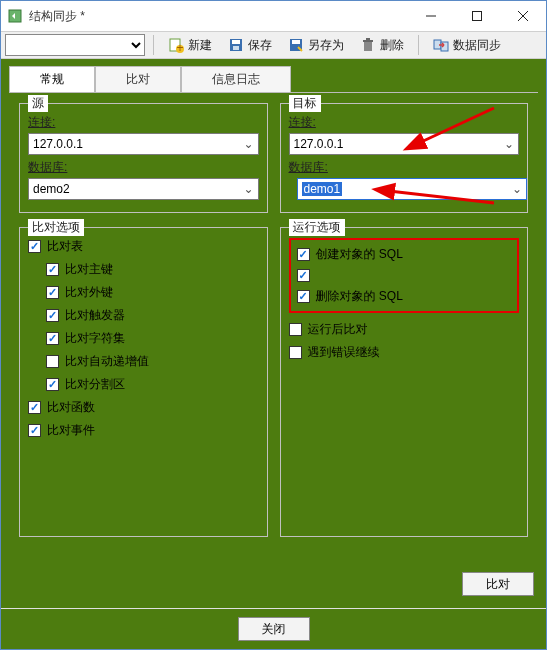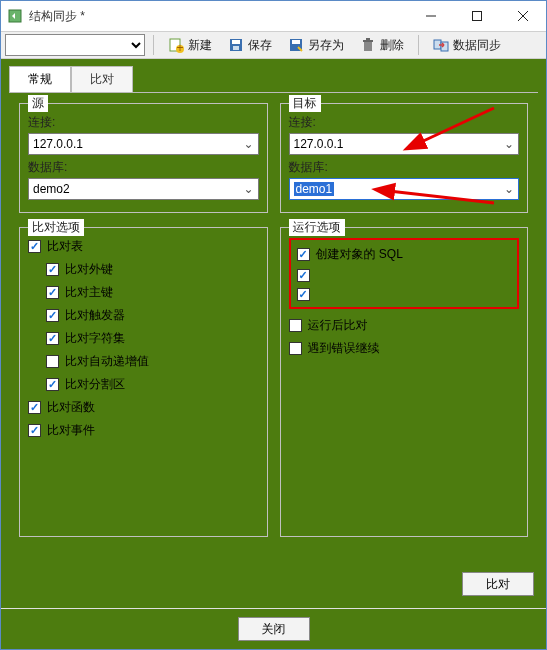--- a/index.html
+++ b/index.html
@@ -9,31 +9,31 @@
   .titlebar .icon { width: 16px; height: 16px; display: inline-flex; align-items: center; justify-content: center; margin-right: 6px; }
   .titlebar .title { flex: 1; color: #333; }
   .winbtns { display: flex; height: 100%; }
   .winbtn { width: 46px; height: 30px; display: flex; align-items: center; justify-content: center; color: #333; }
   .toolbar { height: 28px; background: #f0f0f0; border-top: 1px solid #d0d0d0; border-bottom: 1px solid #d0d0d0; display: flex; align-items: center; padding: 0 4px; gap: 4px; }
   .toolbar select { height: 22px; width: 140px; background: #fff; border: 1px solid #888; }
   .tbtn { display: inline-flex; align-items: center; gap: 4px; padding: 2px 6px; cursor: pointer; color: #222; }
   .tbtn .ic { width: 16px; height: 16px; display: inline-flex; align-items: center; justify-content: center; }
   .tsep { width: 1px; height: 20px; background: #c0c0c0; margin: 0 4px; }
   .tabs { display: flex; padding: 6px 8px 0 8px; gap: 0; }
-  .tab { padding: 4px 18px; border: 1px solid #bbb; border-bottom: none; background: #f5f5f5; color: #333; cursor: pointer; position: relative; top: 1px; }
+  .tab { padding: 4px 30px; border: 1px solid #bbb; border-bottom: none; background: #f5f5f5; color: #333; cursor: pointer; position: relative; top: 1px; }
   .tab.active { background: #fff; border-bottom: 1px solid #fff; color: #000; }
   .content { flex: 1; border-top: 1px solid #bbb; margin: 0 8px 8px 8px; padding: 10px; position: relative; }
   .columns { display: flex; gap: 12px; }
   .col { flex: 1; }
   .grp { border: 1px solid #c0c0c0; padding: 10px 8px 8px 8px; position: relative; margin-bottom: 14px; }
   .grp > .grp-title { position: absolute; top: -9px; left: 8px; background: #fff; padding: 0 4px; color: #222; }
   .fld { margin-bottom: 4px; }
-  .fld label { display: block; margin-bottom: 2px; color: #222; }
+  .fld label { display: block; margin-bottom: 2px; color: #222; text-decoration: underline; }
   .fld select, .fld .fakeselect { width: 100%; height: 22px; border: 1px solid #7a7a7a; background: #fff; padding: 0 4px; display: flex; align-items: center; justify-content: space-between; }
-  .fakeselect.selected { border: 1px solid #2a6fd6; }
+  .fakeselect.selected { border: 1px solid #2a6fd6; margin-left: 8px; }
   .fakeselect .val.highlight { background: #2a6fd6; color: #fff; padding: 0 2px; }
   .fakeselect .car { color: #555; }
   .chk-list { display: flex; flex-direction: column; gap: 6px; }
   .chk-row { display: flex; align-items: center; gap: 6px; }
   .chk-row.indent { padding-left: 18px; }
   .chk { width: 13px; height: 13px; border: 1px solid #333; display: inline-flex; align-items: center; justify-content: center; background: #fff; }
   .chk.checked::after { content: "✓"; font-size: 11px; line-height: 1; color: #1a6fd6; font-weight: bold; }
   .redbox { border: 2px solid #e60000; padding: 6px; display: flex; flex-direction: column; gap: 6px; margin-bottom: 8px; }
   .footer { display: flex; justify-content: center; padding: 8px 12px; gap: 8px; border-top: 1px solid #e0e0e0; }
   .btn { min-width: 72px; height: 24px; border: 1px solid #888; background: #f3f3f3; display: inline-flex; align-items: center; justify-content: center; cursor: pointer; }
@@ -126,20 +126,21 @@
             <path d="M11 8 L9 6 M11 8 L9 10" stroke="#d04040" stroke-width="1.5"></path>
           </svg>
         </span>
       <span>数据同步</span>
     </span>
   </div>
 
   <div class="tabs">
     <div class="tab active">常规</div>
     <div class="tab">比对</div>
+    <div class="tab">信息日志</div>
   </div>
 
   <div class="content">
     <div class="columns">
 
       <div class="col">
         <div class="grp">
           <span class="grp-title">源</span>
           <div class="fld">
             <label>连接:</label>
@@ -159,25 +160,25 @@
 
         <div class="grp" style="min-height:310px">
           <span class="grp-title">比对选项</span>
           <div class="chk-list" id="compare-list">
               <div class="chk-row">
                 <span class="chk checked"></span>
                 <span>比对表</span>
               </div>
               <div class="chk-row indent">
                 <span class="chk checked"></span>
+                <span>比对主键</span>
+              </div>
+              <div class="chk-row indent">
+                <span class="chk checked"></span>
                 <span>比对外键</span>
-              </div>
-              <div class="chk-row indent">
-                <span class="chk checked"></span>
-                <span>比对主键</span>
               </div>
               <div class="chk-row indent">
                 <span class="chk checked"></span>
                 <span>比对触发器</span>
               </div>
               <div class="chk-row indent">
                 <span class="chk checked"></span>
                 <span>比对字符集</span>
               </div>
               <div class="chk-row indent">
@@ -224,20 +225,21 @@
           <div class="redbox" id="run-highlighted">
               <div class="chk-row">
                 <span class="chk checked"></span>
                 <span>创建对象的 SQL</span>
               </div>
               <div class="chk-row">
                 <span class="chk checked"></span>
               </div>
               <div class="chk-row">
                 <span class="chk checked"></span>
+                <span>删除对象的 SQL</span>
               </div>
             </div>
           <div class="chk-list" id="run-others">
               <div class="chk-row">
                 <span class="chk"></span>
                 <span>运行后比对</span>
               </div>
               <div class="chk-row">
                 <span class="chk"></span>
                 <span>遇到错误继续</span>

